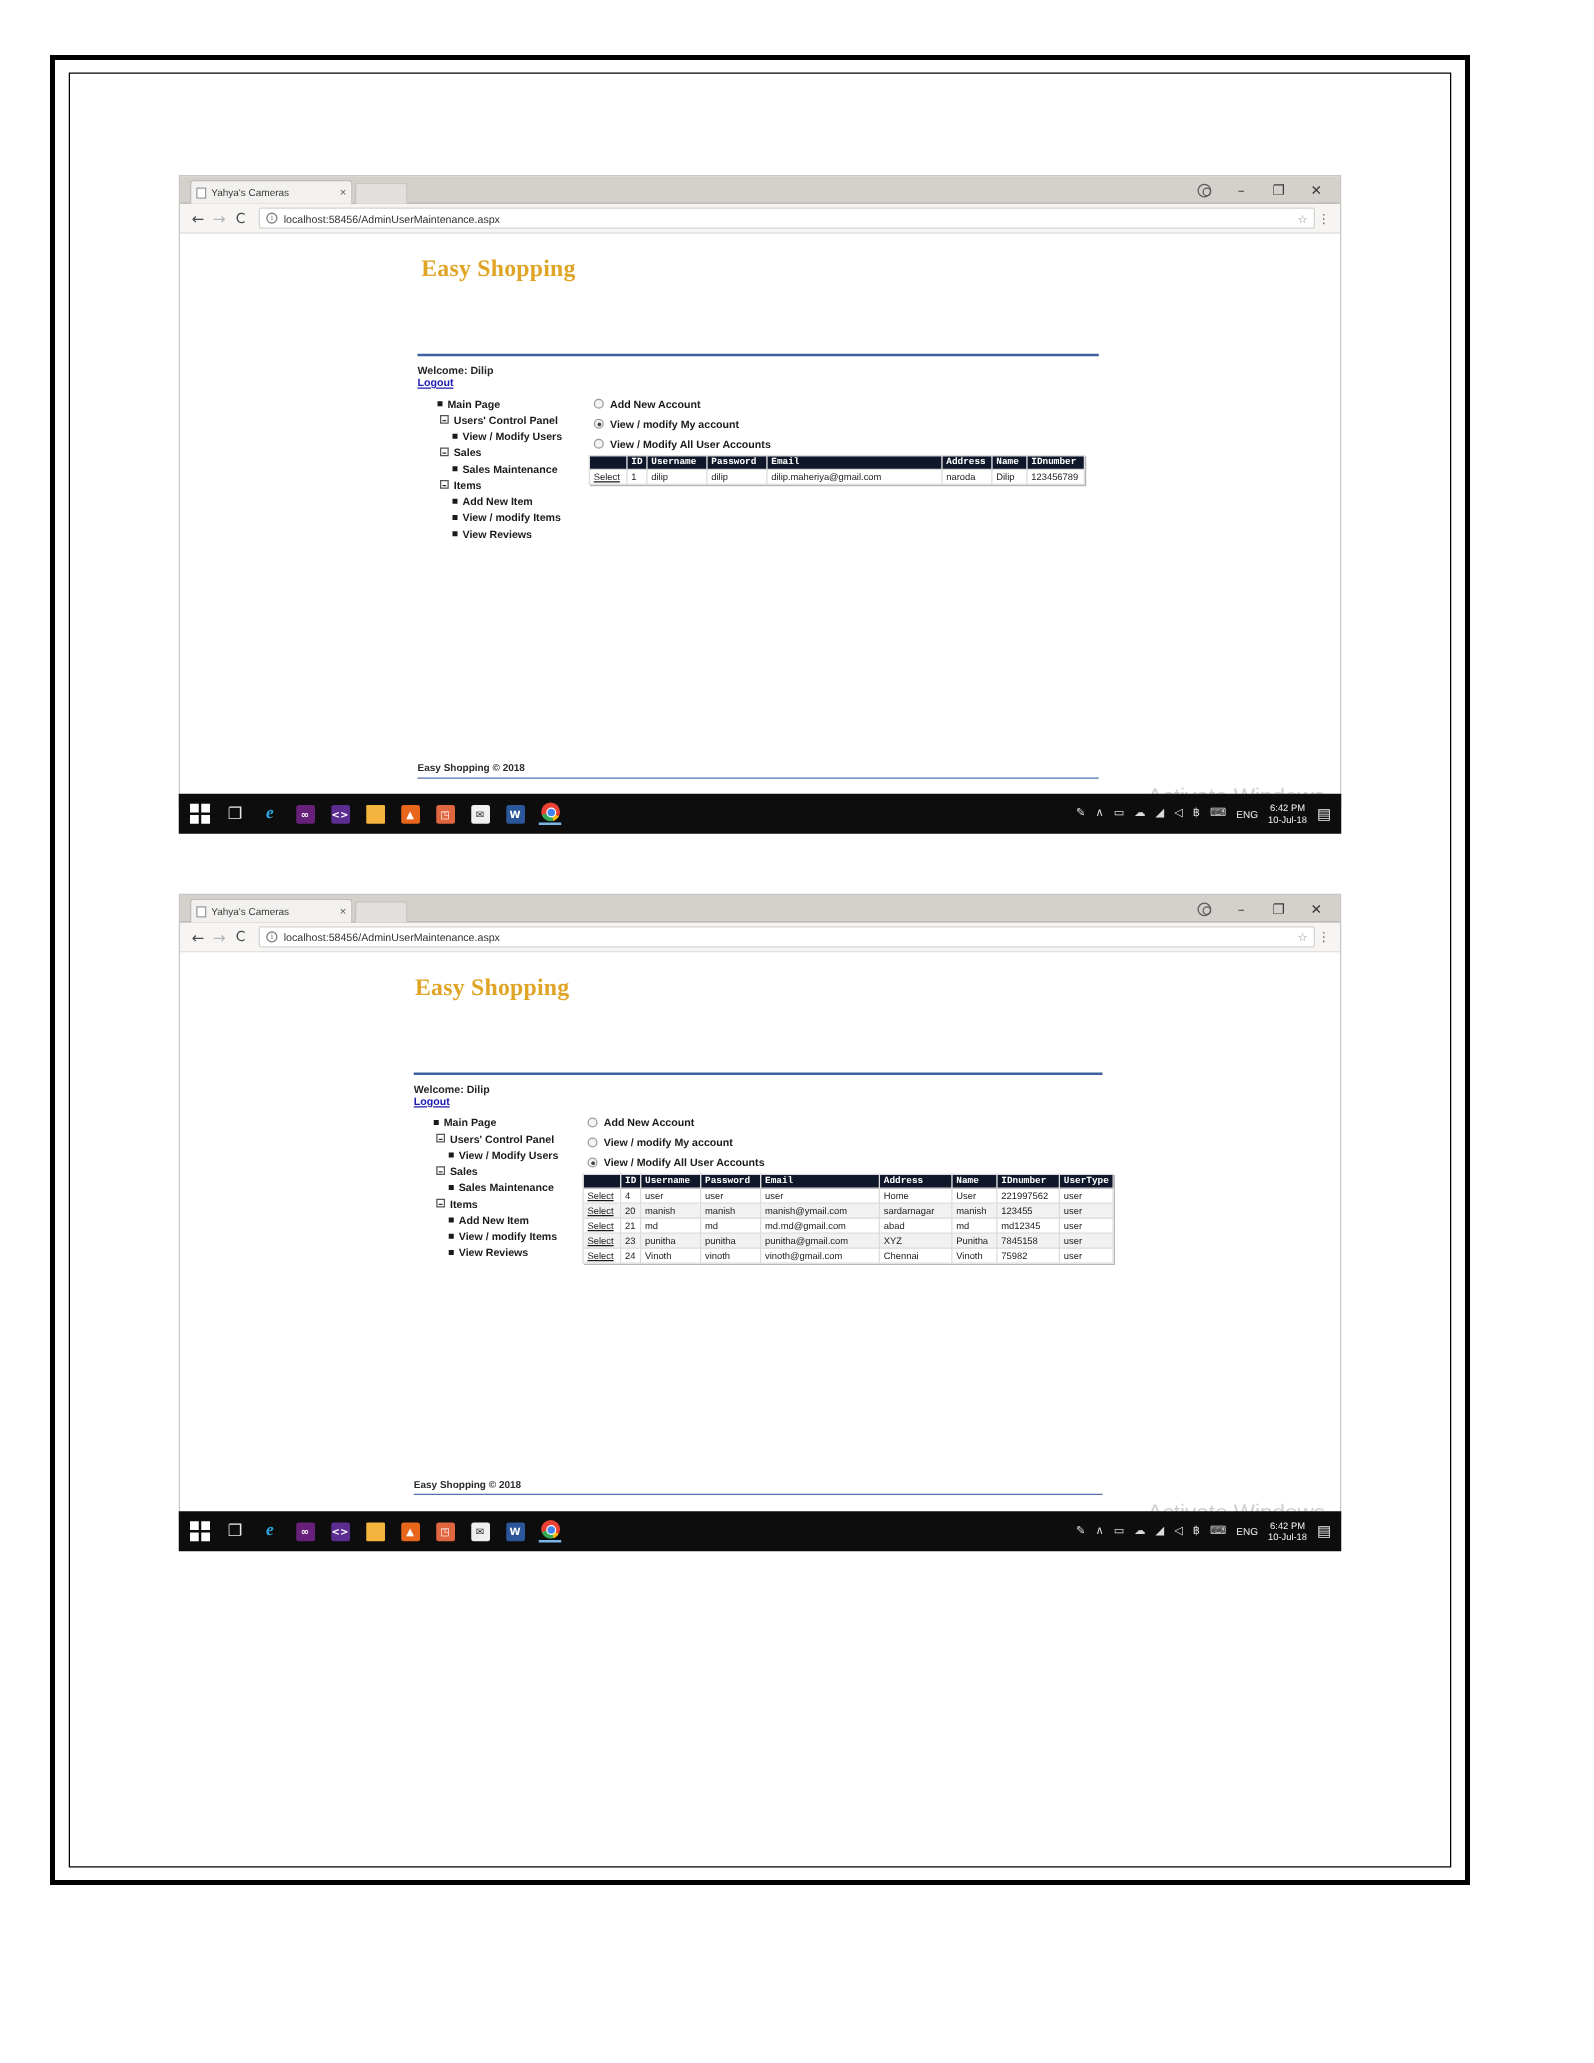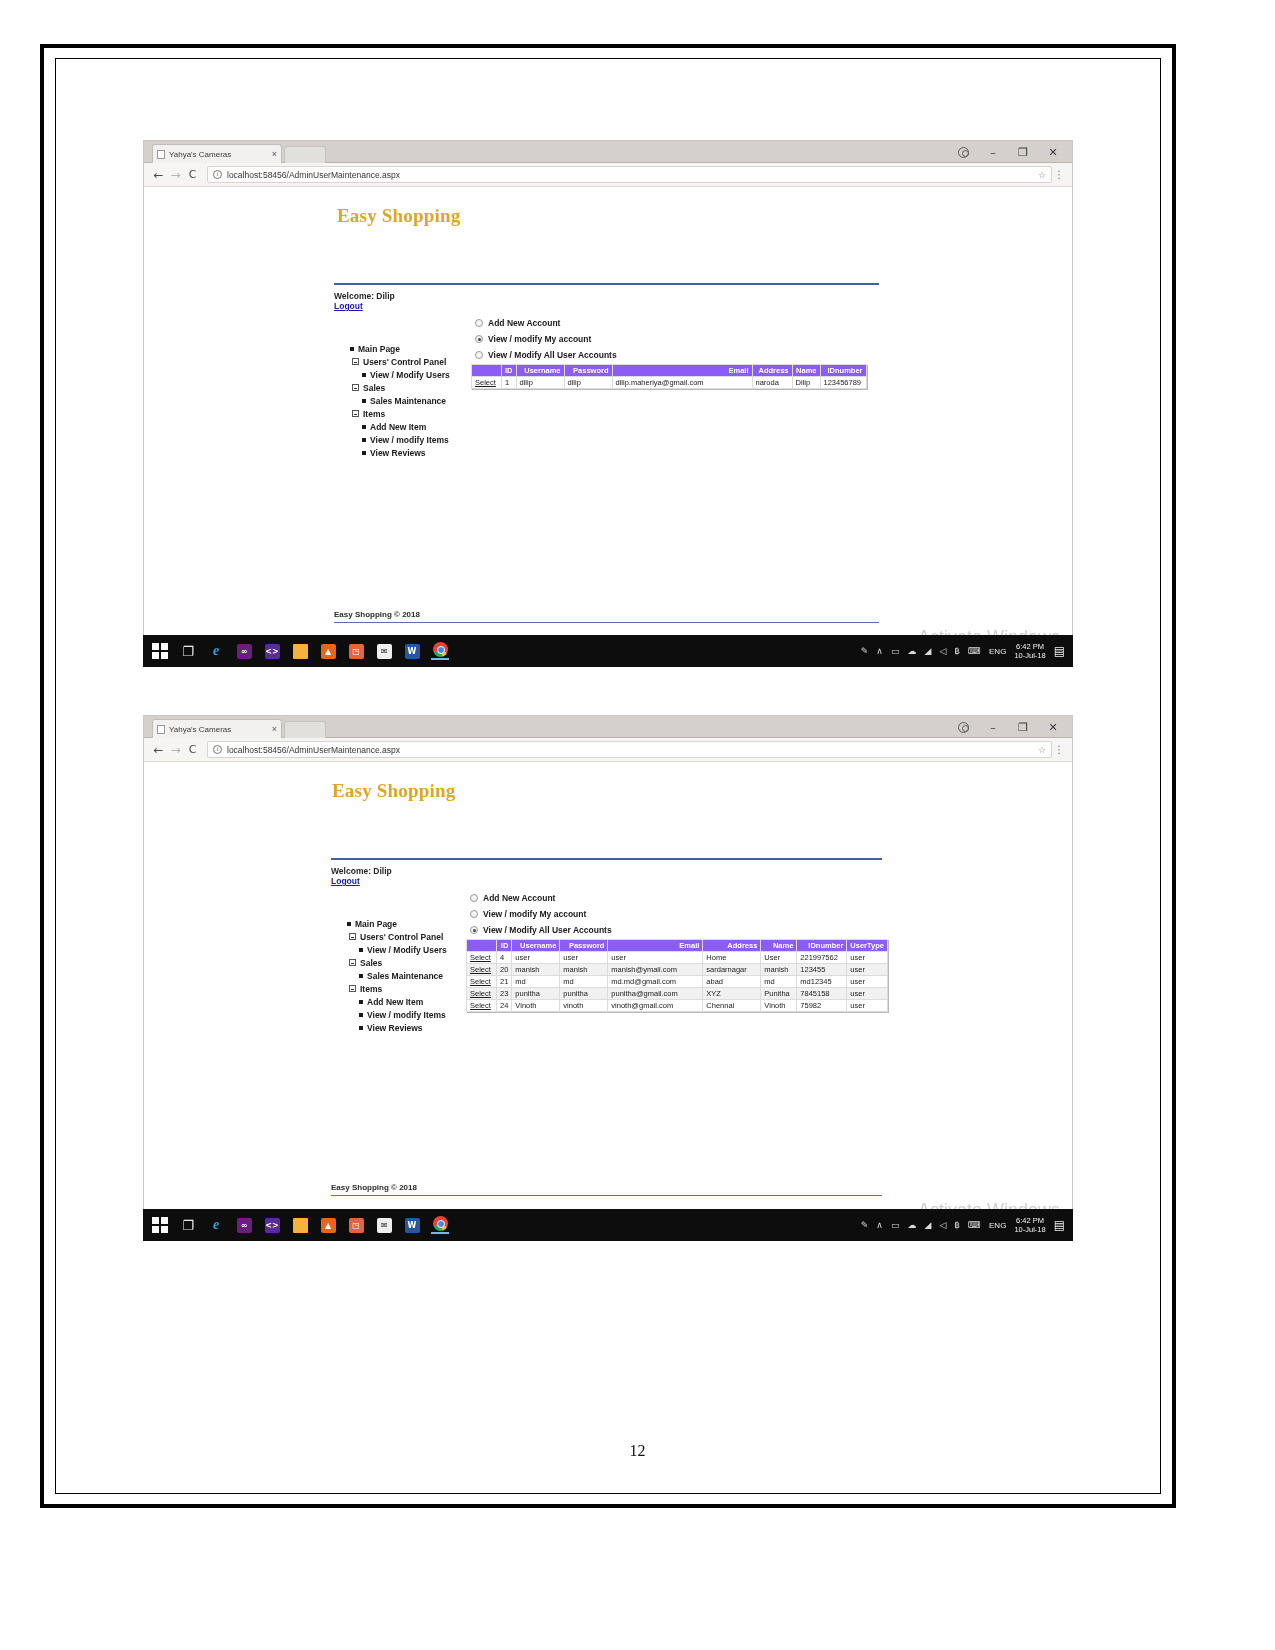--- a/index.html
+++ b/index.html
@@ -128,21 +128,21 @@
     text-decoration:underline;
   }
 
   
   .tree{ position:absolute; font-family:"Liberation Sans", sans-serif; }
   .tnode{ display:flex; align-items:center; height:13px; white-space:nowrap;padding-left:12px; }
   .tnode .bullet{
     width:4px;height:4px;background:#1a1a1a;flex:none;margin-right:4px;
   }
   .tnode .tlabel{ font-size:8.5px; font-weight:bold; color:#1a1a1a; }
-  .tnode.lvl1{ padding-left:10px;margin-top:26px; }
+  .tnode.lvl1{ padding-left:10px; }
   .tnode.lvl2{ padding-left:22px; }
   .expander{
     width:7px;height:7px;border:1px solid #555;background:#fff;
     position:relative;margin-right:4px;flex:none;
   }
   .expander:before{
     content:""; position:absolute; left:1px; top:2.5px; width:3px; height:1px; background:#333;
   }
 
   
@@ -163,23 +163,23 @@
   
   .grid{
     position:absolute;
     border-collapse:collapse;
     font-family:"Liberation Sans", sans-serif;
     font-size:7.5px;
     background:#fff;
     box-shadow:1px 1px 0 #b8b8b8;
   }
   .grid th{
-    background:#8b5cf6; color:#fff; font-weight:bold;
-    border:1px solid #dcdcdc; padding:1px 3px; text-align:right;
-    white-space:nowrap; font-size:7.5px;
+    background:#0f172a; color:#fff; font-weight:bold;
+    border:1px solid #dcdcdc; padding:1px 3px; text-align:left;
+    white-space:nowrap; font-size:7.5px;font-family:Liberation Mono, monospace;
   }
   .grid td{
     border:1px solid #dcdcdc; padding:1px 3px; color:#1a1a1a;
     white-space:nowrap; font-size:7.5px; background:#fff;
   }
   .grid td.sel{ text-align:left; }
   .grid td.sel span{ color:#1a1a1a; text-decoration:underline; font-size:7.5px; }
   .grid tr.alt td{ background:#f1f1f1; }
 
   .footer-note{
@@ -656,15 +656,14 @@
       <span class="tb-sys">⌨</span>
       <span class="tb-lang">ENG</span>
       <span class="tb-clock">
         <span style="display:block">6:42 PM</span>
         <span style="display:block">10-Jul-18</span>
       </span>
       <span class="tb-notif">▤</span>
     </div>
   </div>
 
-  <div class="page-num">12</div>
 
 </div>
 
 </body></html>

